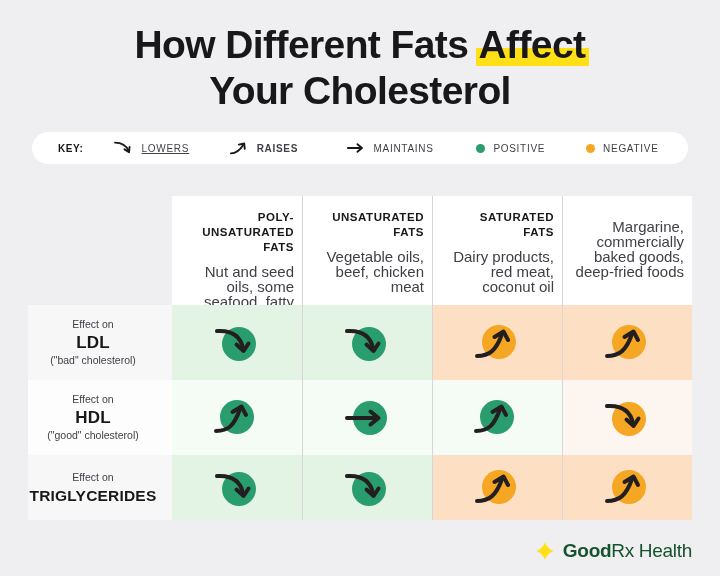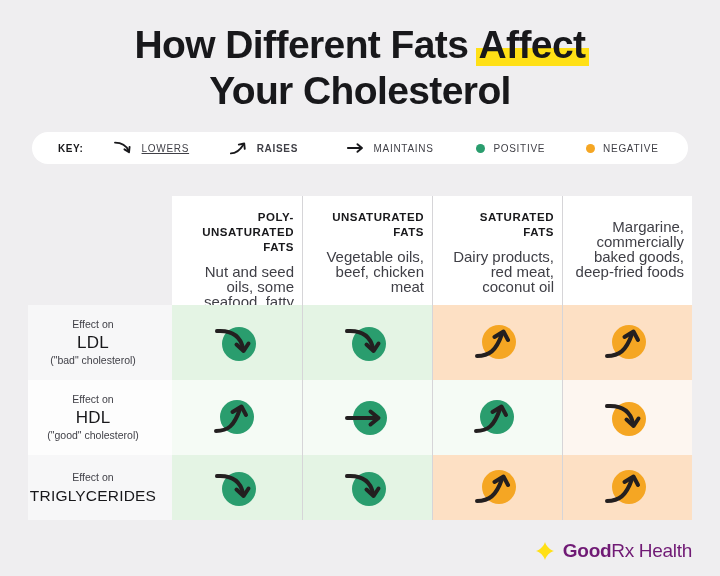--- a/index.html
+++ b/index.html
@@ -122,21 +122,21 @@
     display: flex;
     flex-direction: column;
     align-items: center;
     justify-content: center;
     text-align: center;
     padding-right: 14px;
   }
   .rl-shade { background: #f7f7f8; }
   .rl-white { background: #fdfdfd; }
   .rl-small { font-size: 10.5px; color: #3f3f46; line-height: 15px; }
-  .rl-big   { font-size: 17px; font-weight: 400; color: #18181b; letter-spacing: 0.2px; line-height: 21px; }
+  .rl-big   { font-size: 17px; font-weight: 700; color: #18181b; letter-spacing: 0.2px; line-height: 21px; }
   .rl-big.wide { font-size: 15.5px; }
   .rl-note  { font-size: 10.5px; color: #3f3f46; line-height: 15px; }
 
   
   .data {
     display: flex;
     align-items: center;
     justify-content: center;
   }
   .bg-green-strong { background: #e4f4e4; }
@@ -150,21 +150,21 @@
   
   .footer {
     position: absolute;
     right: 28px; bottom: 14px;
     display: flex;
     align-items: center;
     gap: 8px;
   }
   .brand {
     font-size: 19px;
-    color: #701a75;
+    color: #14532d;
     letter-spacing: -0.3px;
   }
   .brand b { font-weight: 700; }
   .brand span { font-weight: 400; }
 </style>
 </head>
 <body>
 
 <div class="page">
 

